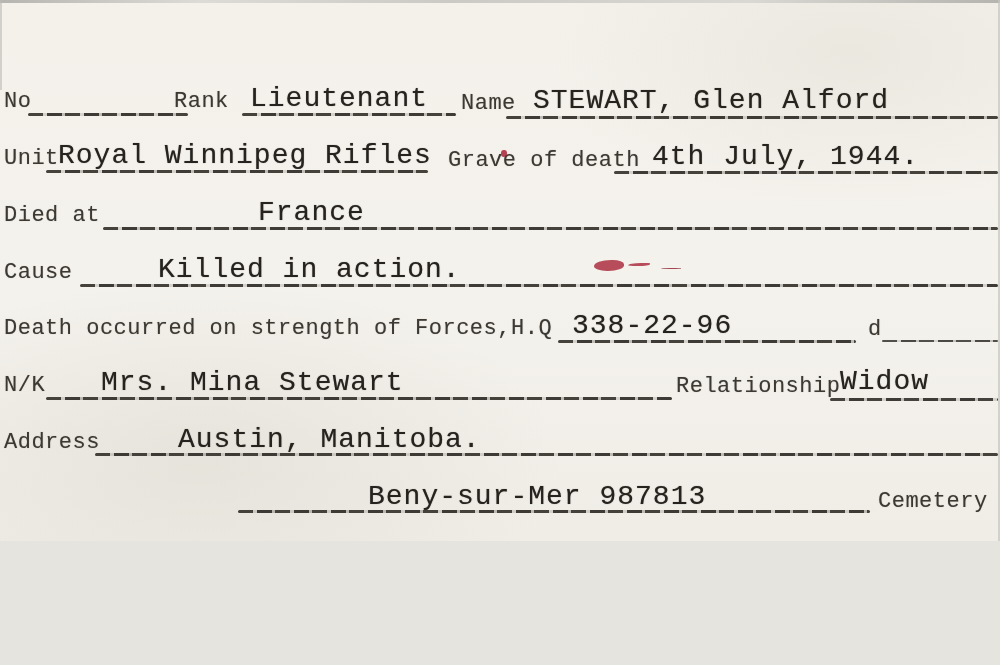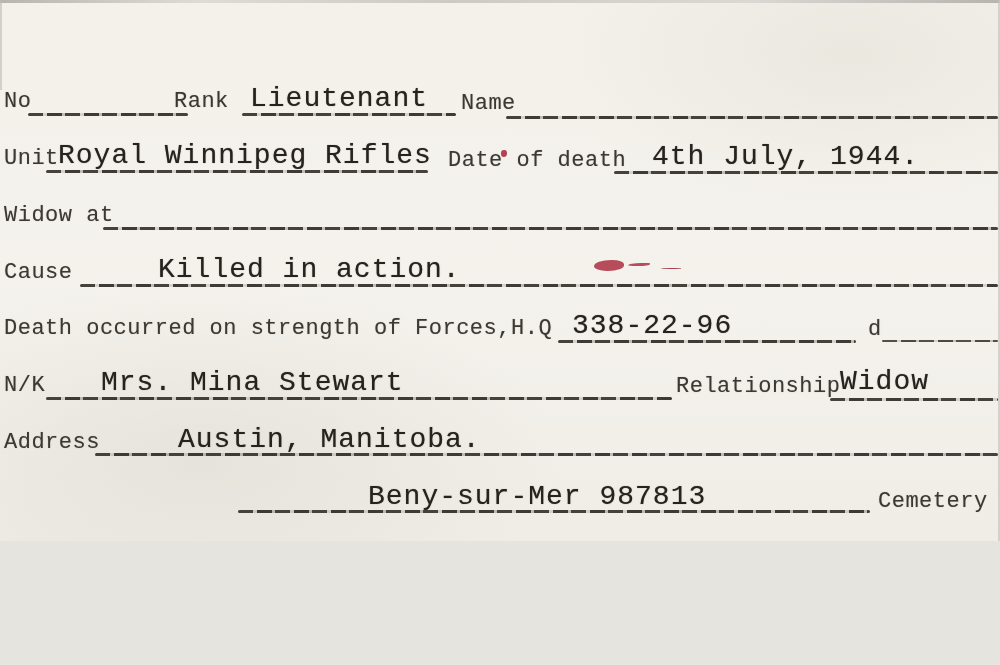--- a/index.html
+++ b/index.html
@@ -44,31 +44,33 @@
   <div class="edge-top"></div>
   <div class="edge-right"></div>
   <div class="edge-left"></div>
 
   <span class="lbl" style="left:4px;top:89px">No</span>
   <div class="rule" style="left:28px;top:113px;width:160px"></div>
   <span class="lbl" style="left:174px;top:89px">Rank</span>
   <span class="val" style="left:250px;top:83px">Lieutenant</span>
   <div class="rule" style="left:242px;top:113px;width:214px"></div>
   <span class="lbl" style="left:461px;top:91px">Name</span>
+  <span class="val" style="left:533px;top:85px">STEWART, Glen Alford</span>
   <div class="rule" style="left:506px;top:116px;width:492px"></div>
 
   <span class="lbl" style="left:4px;top:146px">Unit</span>
   <span class="val" style="left:58px;top:140px">Royal Winnipeg Rifles</span>
   <div class="rule" style="left:46px;top:170px;width:382px"></div>
-  <span class="lbl" style="left:448px;top:148px">Date of death</span>
+  <span class="lbl" style="left:448px;top:148px">Grave of death</span>
   <span class="red-dot"></span>
   <span class="val" style="left:652px;top:141px">4th July, 1944.</span>
   <div class="rule" style="left:614px;top:171px;width:384px"></div>
 
-  <span class="lbl" style="left:4px;top:203px">Widow at</span>
+  <span class="lbl" style="left:4px;top:203px">Died at</span>
+  <span class="val" style="left:258px;top:197px">France</span>
   <div class="rule" style="left:103px;top:227px;width:895px"></div>
 
   <span class="lbl" style="left:4px;top:260px">Cause</span>
   <span class="val" style="left:158px;top:254px">Killed in action.</span>
   <div class="rule" style="left:80px;top:284px;width:918px"></div>
   <div class="smudge"></div>
 
   <span class="lbl" style="left:4px;top:316px">Death occurred on strength of Forces,H.Q</span>
   <span class="val" style="left:572px;top:310px">338-22-96</span>
   <div class="rule" style="left:558px;top:340px;width:298px"></div>

